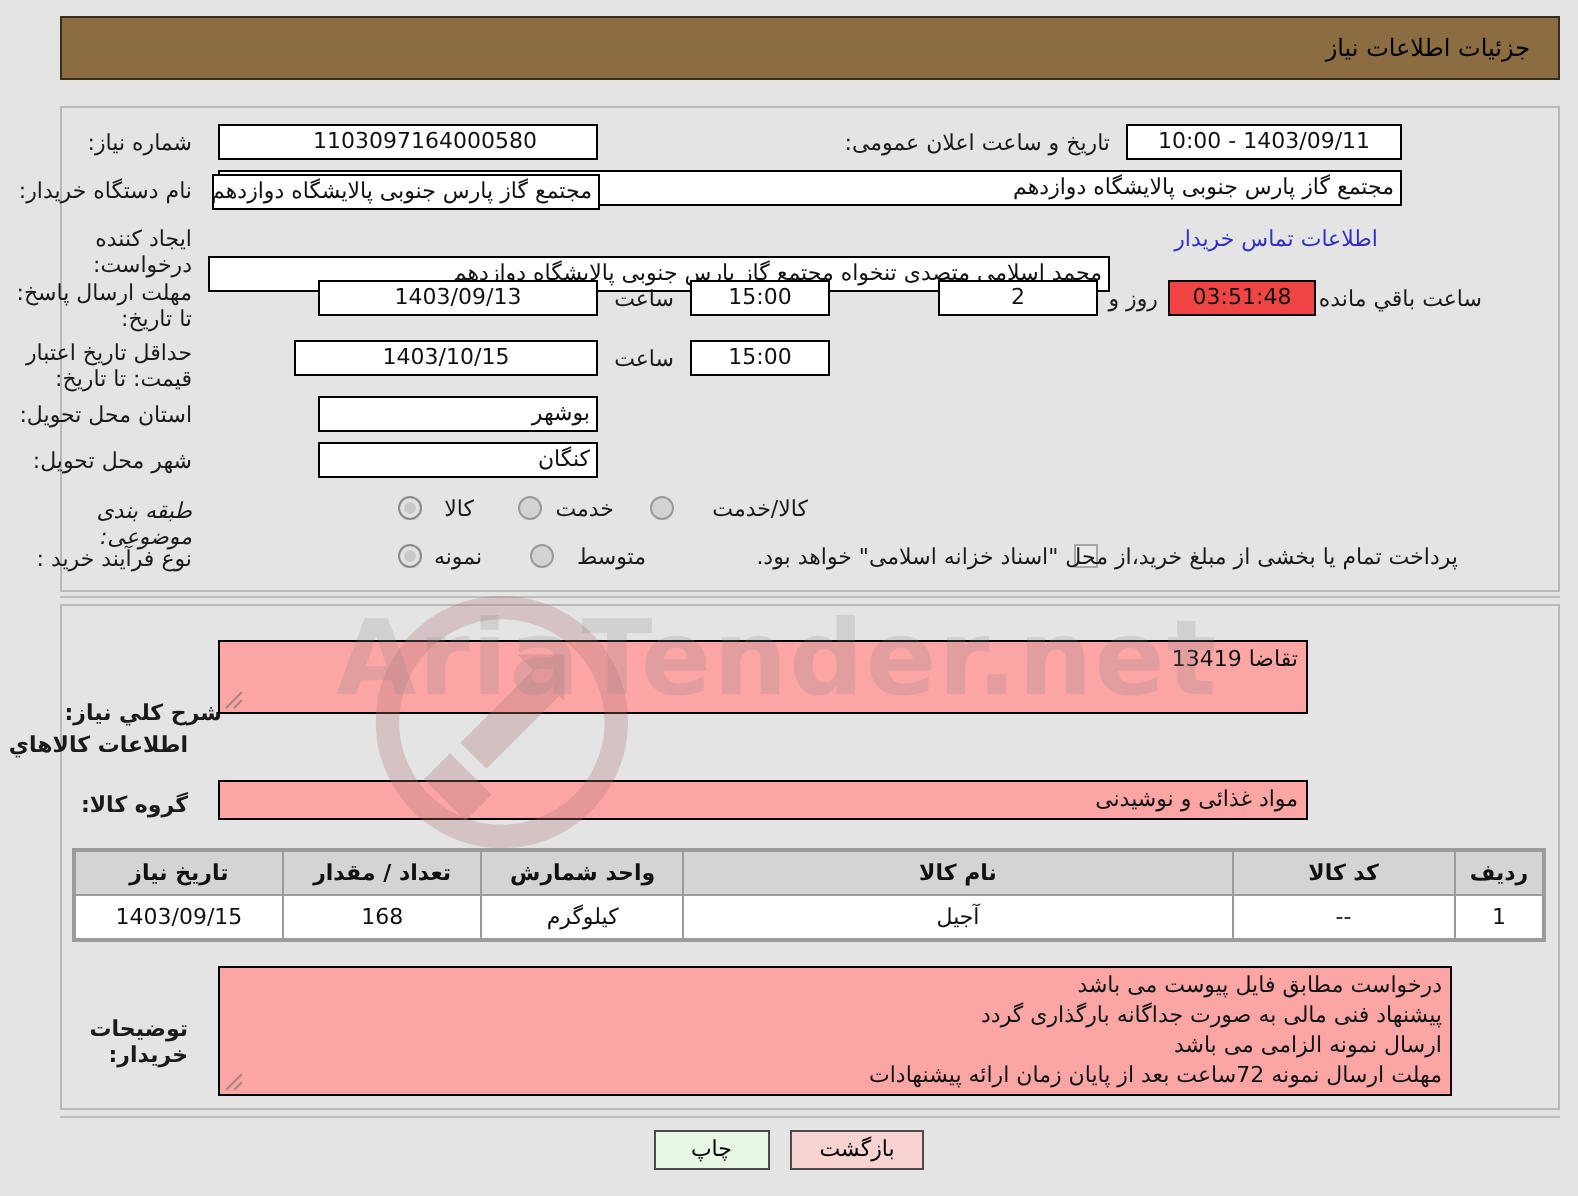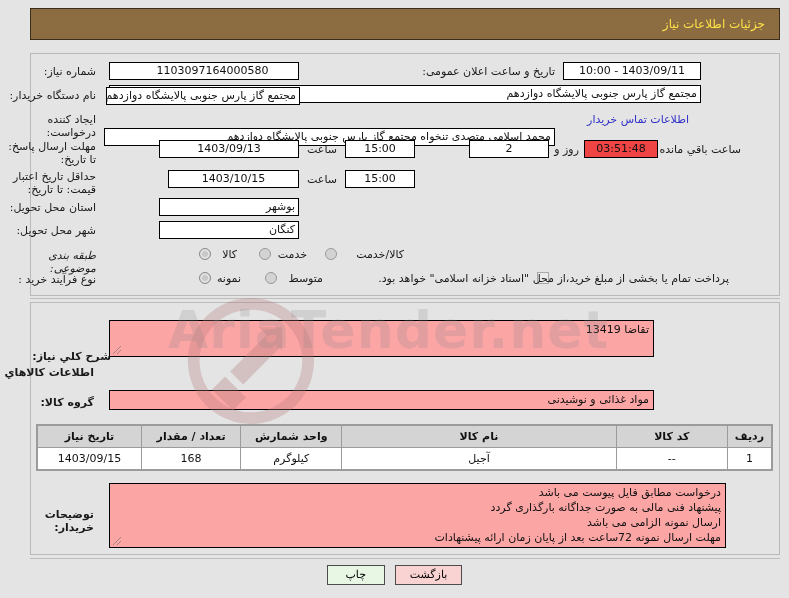--- a/index.html
+++ b/index.html
@@ -56,21 +56,21 @@
     height: 32px;
     background: #8c6d42;
     border: 1px solid #3b2d1b;
     box-sizing: border-box;
     display: flex;
     align-items: center;
     justify-content: flex-start;
     padding-right: 14px;
   }
   .titlebar-text {
-    color: #fde047;
+    color: #000000;
     font-size: 12px;
   }
 
   
   .panel {
     position: absolute;
     left: 30px;
     box-sizing: border-box;
     border: 1px solid #b9b9b9;
     background: #e4e4e4;
@@ -253,21 +253,21 @@
 <div class="lbl" style="top:140px; right:693px; width:92px;">مهلت ارسال پاسخ: تا تاریخ:</div>
 <div class="fld center" style="top:140px; right:490px; width:140px;">1403/09/13</div>
 <div class="plain" style="top:143px; right:452px;">ساعت</div>
 <div class="fld center" style="top:140px; right:374px; width:70px;">15:00</div>
 <div class="fld center" style="top:140px; right:240px; width:80px;">2</div>
 <div class="plain" style="top:143px; right:210px;">روز و</div>
 <div class="fld cream" style="top:140px; right:131px; width:74px;">03:51:48</div>
 <div class="plain" style="top:143px; right:48px;">ساعت باقي مانده</div>
 
 <div class="lbl" style="top:170px; right:693px; width:97px;">حداقل تاریخ اعتبار قیمت: تا تاریخ:</div>
-<div class="fld center" style="top:170px; right:490px; width:131px;">1403/10/15</div>
+<div class="fld center" style="top:170px; right:490px; width:152px;">1403/10/15</div>
 <div class="plain" style="top:173px; right:452px;">ساعت</div>
 <div class="fld center" style="top:170px; right:374px; width:70px;">15:00</div>
 
 <div class="lbl" style="top:201px; right:693px; width:88px;">استان محل تحویل:</div>
 <div class="fld right" style="top:198px; right:490px; width:140px;">بوشهر</div>
 
 <div class="lbl" style="top:224px; right:693px; width:88px;">شهر محل تحویل:</div>
 <div class="fld right" style="top:221px; right:490px; width:140px;">کنگان</div>
 
 <div class="lbl" style="top:249px; right:693px; width:95px;font-style:italic;">طبقه بندی موضوعی:</div>

